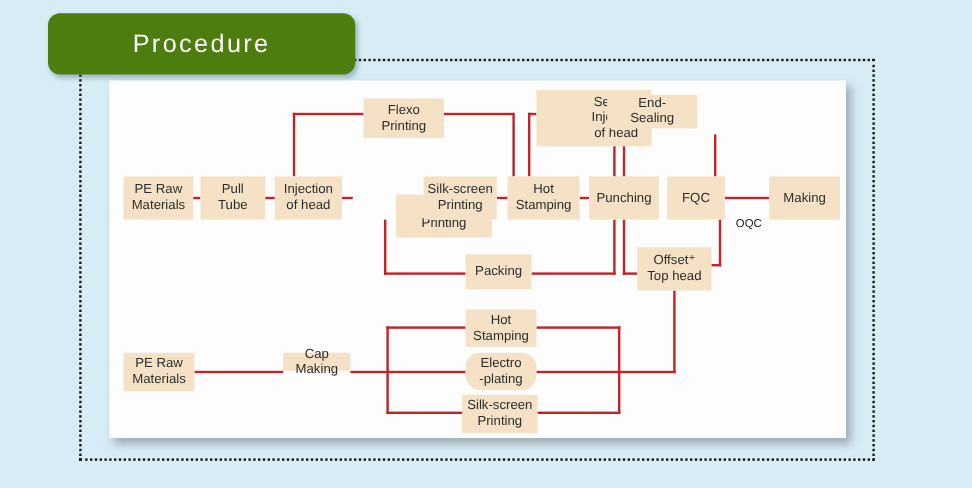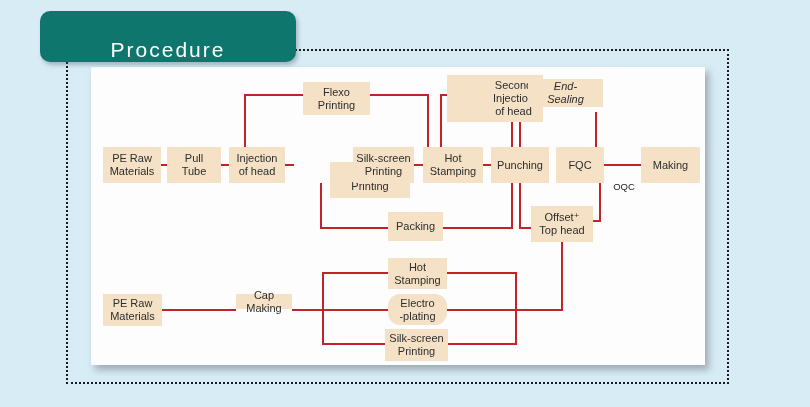--- a/index.html
+++ b/index.html
@@ -12,22 +12,22 @@
     position:absolute;left:66px;top:49px;width:659px;height:331px;
     border:2px dotted #1a1a1a;
   }
   .panel{
     position:absolute;left:91px;top:67px;width:614px;height:298px;
     background:#fdfdfd;
     box-shadow:4px 5px 7px rgba(100,110,118,0.5);
   }
   .title-banner{
     position:absolute;left:40px;top:11px;width:256px;height:51px;
-    background:#0f766e;border-radius:10px;
-    display:flex;align-items:flex-end;justify-content:center;
+    background:#4d7c0f;border-radius:10px;
+    display:flex;align-items:center;justify-content:center;
     color:#ffffff;font-size:21px;letter-spacing:2px;
     box-shadow:2px 3px 4px rgba(50,80,95,0.35);
     z-index:5;
   }
   .node{
     position:absolute;background:#f5e2c6;color:#2d2d2d;
     display:flex;align-items:center;justify-content:center;
     text-align:center;font-size:11px;line-height:1.18;
     white-space:pre-line;z-index:3;
   }
@@ -61,21 +61,21 @@
 Stamping</div>
 <div class="node" style="left:491px;top:147px;width:58px;height:36px;">Punching</div>
 <div class="node" style="left:556px;top:147px;width:48px;height:36px;">FQC</div>
 <div class="node" style="left:641px;top:147px;width:59px;height:36px;">Making</div>
 
 <div class="node" style="left:303px;top:82px;width:67px;height:33px;">Flexo
 Printing</div>
 <div class="node" style="left:447px;top:75px;width:59px;height:47px;padding-left:37px;">Second
 Injection
 of head</div>
-<div class="node" style="left:528px;top:79px;width:75px;height:28px;font-style:italic;">End-
+<div class="node" style="left:506px;top:79px;width:75px;height:28px;">End-
 Sealing</div>
 
 <div class="node" style="left:388px;top:212px;width:55px;height:29px;">Packing</div>
 <div class="node" style="left:531px;top:206px;width:62px;height:36px;">Offset⁺
 Top head</div>
 
 <div class="node" style="left:103px;top:294px;width:59px;height:32px;">PE Raw
 Materials</div>
 <div class="node" style="left:236px;top:294px;width:56px;height:15px;">Cap
 Making</div>

